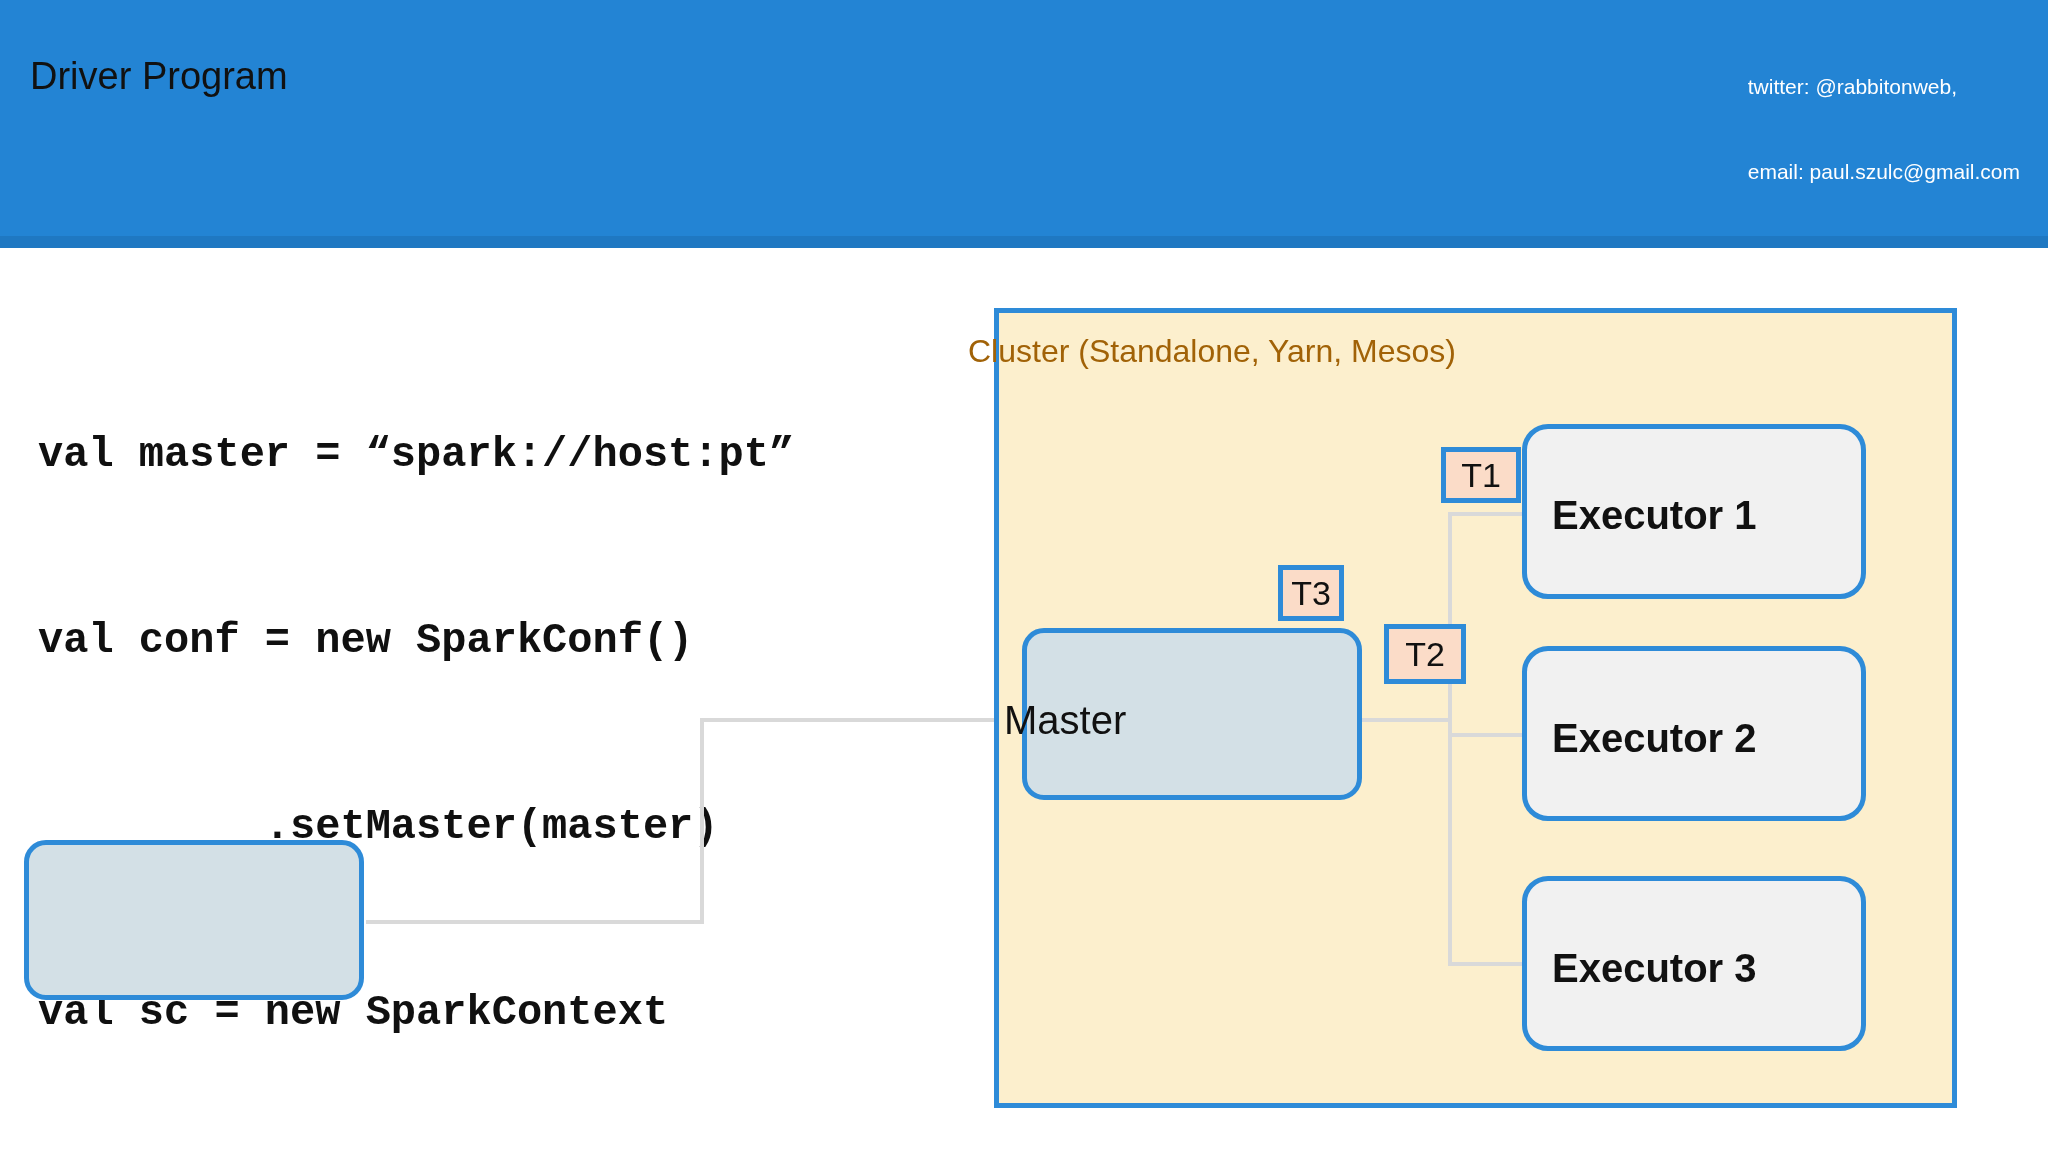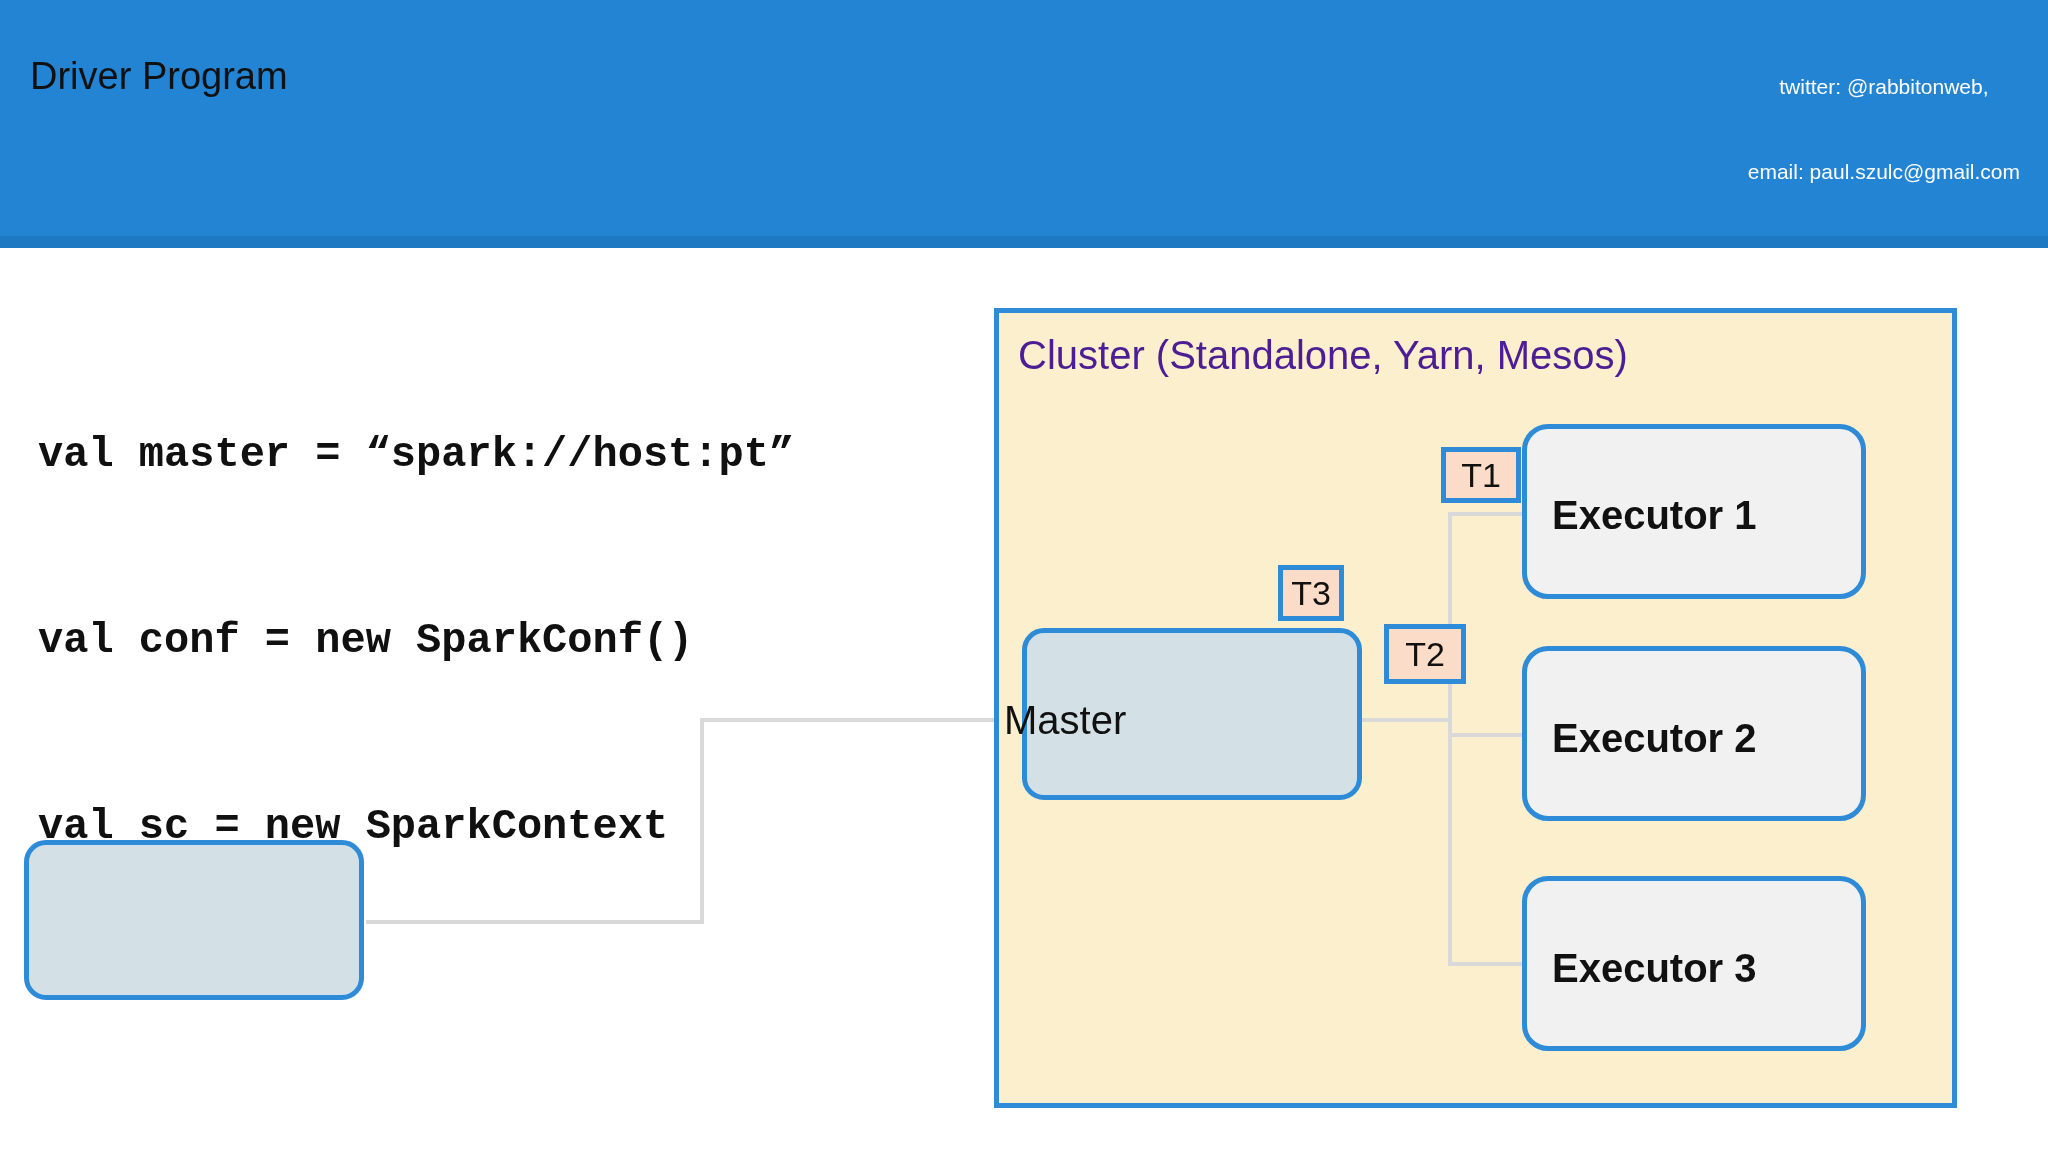--- a/index.html
+++ b/index.html
@@ -35,21 +35,21 @@
   #contact {
     position: absolute;
     right: 28px;
     top: 16px;
     text-align: left;
     color: #ffffff;
     font-size: 21px;
     line-height: 1.35;
     white-space: pre;
   }
-  #contact div { white-space: nowrap; text-align: center; }
+  #contact div { white-space: nowrap; }
   #slide-title {
     position: absolute;
     left: 118px;
     top: 92px;
     color: #ffffff;
     font-size: 94px;
     font-weight: bold;
     letter-spacing: -0.5px;
     white-space: nowrap;
   }
@@ -101,24 +101,24 @@
     left: 994px;
     top: 308px;
     width: 963px;
     height: 800px;
     background: #fcefcd;
     border: 5px solid #2e8bd8;
     box-sizing: border-box;
   }
   #cluster-label {
     position: absolute;
-    left: 1018px;
+    left: 968px;
     top: 333px;
-    font-size: 40px;
-    color: #4c1d95;
+    font-size: 32px;
+    color: #a16207;
     white-space: nowrap;
   }
 
   
   #master-box {
     position: absolute;
     left: 1022px;
     top: 628px;
     width: 340px;
     height: 172px;
@@ -189,20 +189,21 @@
 
   <div id="contact">
     <div>twitter: @rabbitonweb,</div>
     <div>email: paul.szulc@gmail.com</div>
   </div>
 
 
   <div id="code">
     <span class="ln">val master = “spark://host:pt”</span>
     <span class="ln">val conf = new SparkConf()</span>
+    <span class="ln">         .setMaster(master)</span>
     <span class="ln">val sc = new SparkContext</span>
     
     
     
     
     
   </div>
 
   <div class="connector" style="left:700px; top:718px; width:4px; height:206px;"></div>
   <div class="connector" style="left:366px; top:920px; width:338px; height:4px;"></div>

